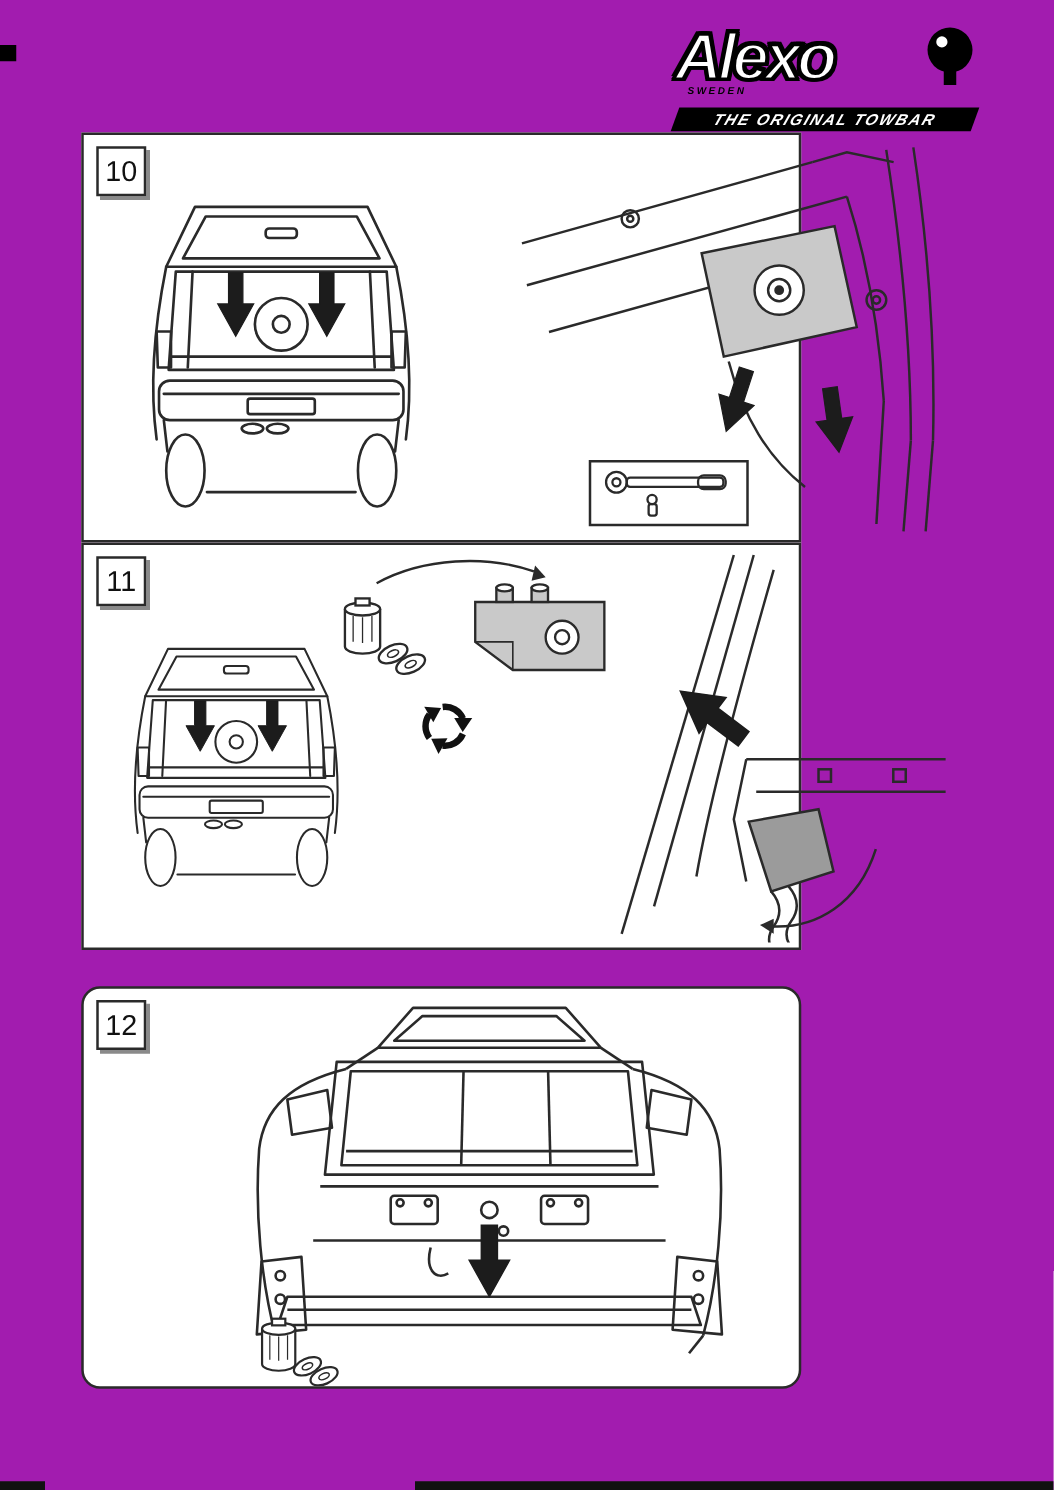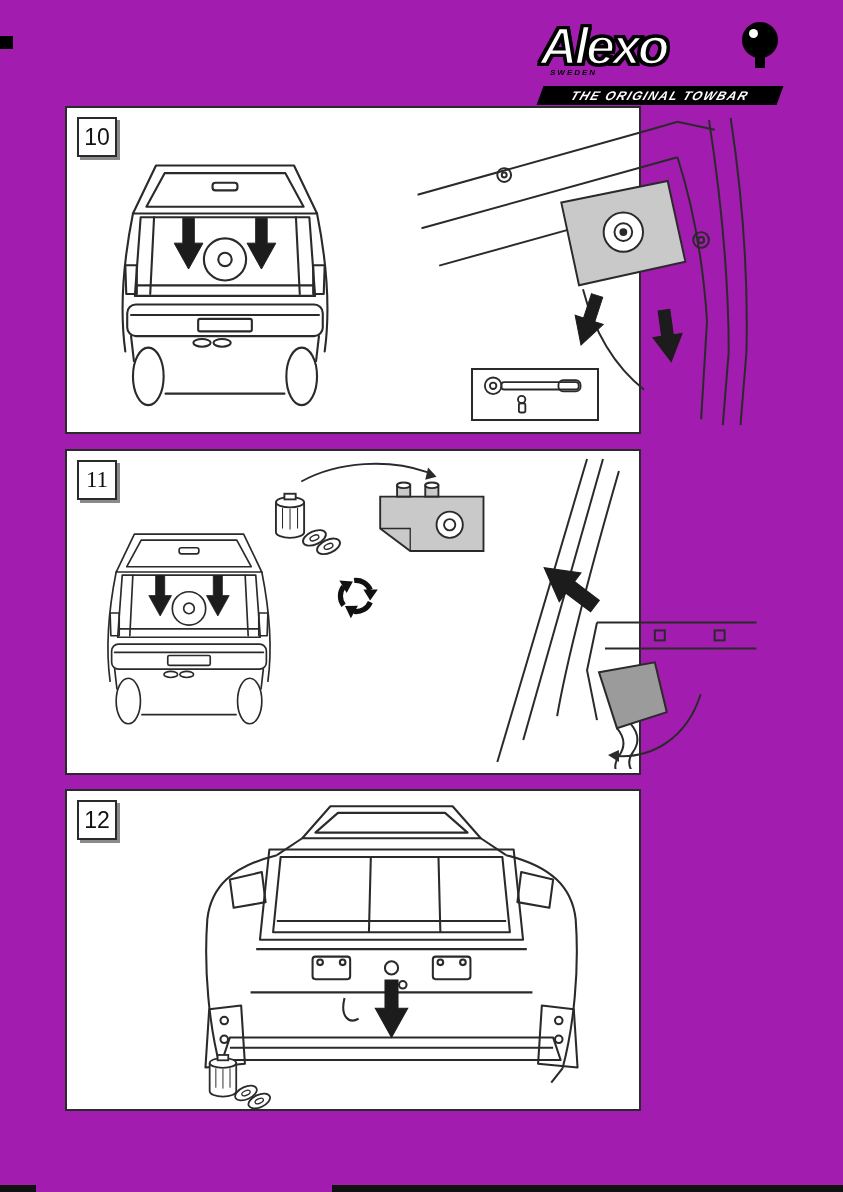--- a/index.html
+++ b/index.html
@@ -22,22 +22,22 @@
   }
   .logo-ball { position: absolute; right: 2px; top: 2px; width: 36px; height: 36px; background: #000; border-radius: 50%; }
   .logo-ball::after { content:""; position:absolute; left:7px; top:7px; width:9px; height:9px; background:#fff; border-radius:50%; }
   .logo-ball::before { content:""; position:absolute; left:13px; top:31px; width:10px; height:15px; background:#000; }
   .logo-country { position: absolute; left: 10px; top: 48px; font-size: 8px; font-weight: bold; font-style: italic; letter-spacing: 2px; color: #000; text-align: center; }
   .logo-banner { margin-top: 8px; height: 19px; background: #000; transform: skewX(-20deg); display: flex; align-items: center; justify-content: center; }
   .logo-banner span { color: #fff; font-style: italic; font-weight: bold; font-size: 12.5px; letter-spacing: 1.5px; white-space: nowrap; }
   
   .panel { position: absolute; left: 65px; width: 576px; background: #fff; border: 2px solid #2a2a2a; }
   #panel-10 { top: 106px; height: 328px; }
-  #panel-11 { top: 449px; height: 326px; font-family: Liberation Serif, serif; }
-  #panel-12 { top: 789px; height: 322px; }
+  #panel-11 { top: 434px; height: 326px; }
+  #panel-12 { top: 789px; height: 322px; border-radius: 15px; }
   .badge {
     position: absolute; top: 9px; left: 10px; width: 40px; height: 40px;
     background: #fff; border: 2px solid #2a2a2a; box-shadow: 3px 3px 0 #8a8a8a;
     display: flex; align-items: center; justify-content: center;
     font-size: 23px; color: #111; z-index: 3;
   }
   .draw { position: absolute; }
   
   #panel-10 .car    { left: 14px;  top: 46px;  width: 288px; height: 278px; }
   #panel-10 .closeup{ left: 338px; top: 4px;   width: 352px; height: 320px; }

